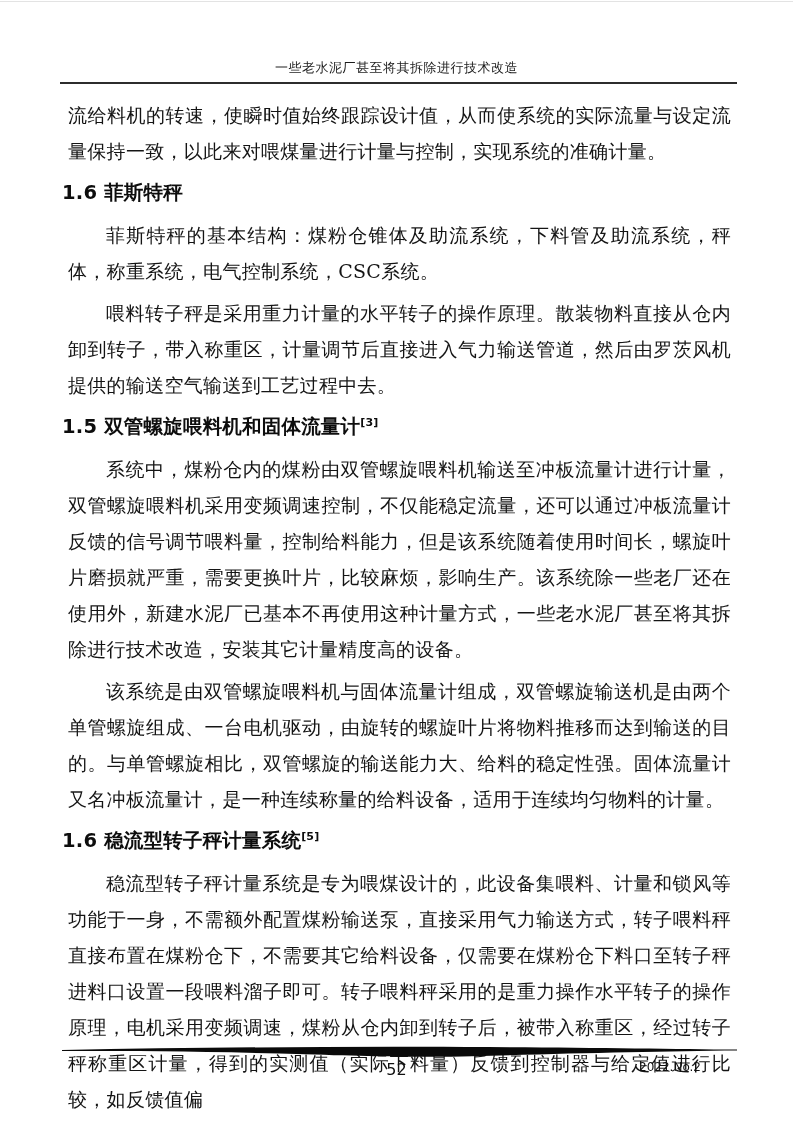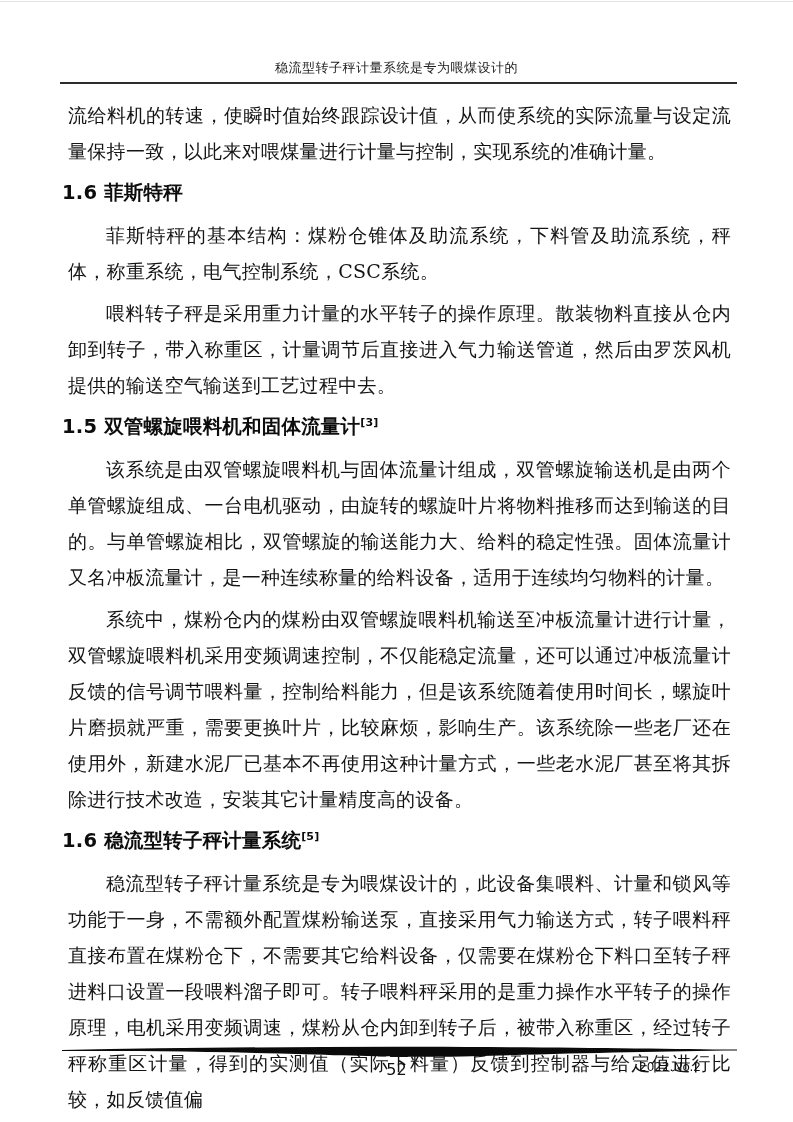--- a/index.html
+++ b/index.html
@@ -102,39 +102,39 @@
     color: #111;
   }
 </style>
 </head>
 <body>
 
 <div class="page">
 
   <div class="top-edge-line"></div>
 
-  <div class="running-head">稳流型转子秤计量系统是专为喂煤设计的</div>
+  <div class="running-head">一些老水泥厂甚至将其拆除进行技术改造</div>
 
   <div class="header-rule"></div>
 
   <div class="content">
 
     <p class="no-indent">流给料机的转速，使瞬时值始终跟踪设计值，从而使系统的实际流量与设定流量保持一致，以此来对喂煤量进行计量与控制，实现系统的准确计量。</p>
 
     <h2><span>1.6 菲斯特秤</span><sup></sup></h2>
 
     <p>菲斯特秤的基本结构：煤粉仓锥体及助流系统，下料管及助流系统，秤体，称重系统，电气控制系统，CSC系统。</p>
 
     <p>喂料转子秤是采用重力计量的水平转子的操作原理。散装物料直接从仓内卸到转子，带入称重区，计量调节后直接进入气力输送管道，然后由罗茨风机提供的输送空气输送到工艺过程中去。</p>
 
     <h2><span>1.5 双管螺旋喂料机和固体流量计</span><sup>[3]</sup></h2>
 
+    <p>系统中，煤粉仓内的煤粉由双管螺旋喂料机输送至冲板流量计进行计量，双管螺旋喂料机采用变频调速控制，不仅能稳定流量，还可以通过冲板流量计反馈的信号调节喂料量，控制给料能力，但是该系统随着使用时间长，螺旋叶片磨损就严重，需要更换叶片，比较麻烦，影响生产。该系统除一些老厂还在使用外，新建水泥厂已基本不再使用这种计量方式，一些老水泥厂甚至将其拆除进行技术改造，安装其它计量精度高的设备。</p>
+
     <p>该系统是由双管螺旋喂料机与固体流量计组成，双管螺旋输送机是由两个单管螺旋组成、一台电机驱动，由旋转的螺旋叶片将物料推移而达到输送的目的。与单管螺旋相比，双管螺旋的输送能力大、给料的稳定性强。固体流量计又名冲板流量计，是一种连续称量的给料设备，适用于连续均匀物料的计量。</p>
-
-    <p>系统中，煤粉仓内的煤粉由双管螺旋喂料机输送至冲板流量计进行计量，双管螺旋喂料机采用变频调速控制，不仅能稳定流量，还可以通过冲板流量计反馈的信号调节喂料量，控制给料能力，但是该系统随着使用时间长，螺旋叶片磨损就严重，需要更换叶片，比较麻烦，影响生产。该系统除一些老厂还在使用外，新建水泥厂已基本不再使用这种计量方式，一些老水泥厂甚至将其拆除进行技术改造，安装其它计量精度高的设备。</p>
 
     <h2><span>1.6 稳流型转子秤计量系统</span><sup>[5]</sup></h2>
 
     <p>稳流型转子秤计量系统是专为喂煤设计的，此设备集喂料、计量和锁风等功能于一身，不需额外配置煤粉输送泵，直接采用气力输送方式，转子喂料秤直接布置在煤粉仓下，不需要其它给料设备，仅需要在煤粉仓下料口至转子秤进料口设置一段喂料溜子即可。转子喂料秤采用的是重力操作水平转子的操作原理，电机采用变频调速，煤粉从仓内卸到转子后，被带入称重区，经过转子秤称重区计量，得到的实测值（实际下料量）反馈到控制器与给定值进行比较，如反馈值偏</p>
 
   </div>
 
   <svg class="footer-bar" viewBox="0 0 793 18" xmlns="http://www.w3.org/2000/svg" aria-hidden="true">
     <path fill="#0a0a0a" d="M 62 7
              C 180 4.8, 300 3.6, 420 3.8

